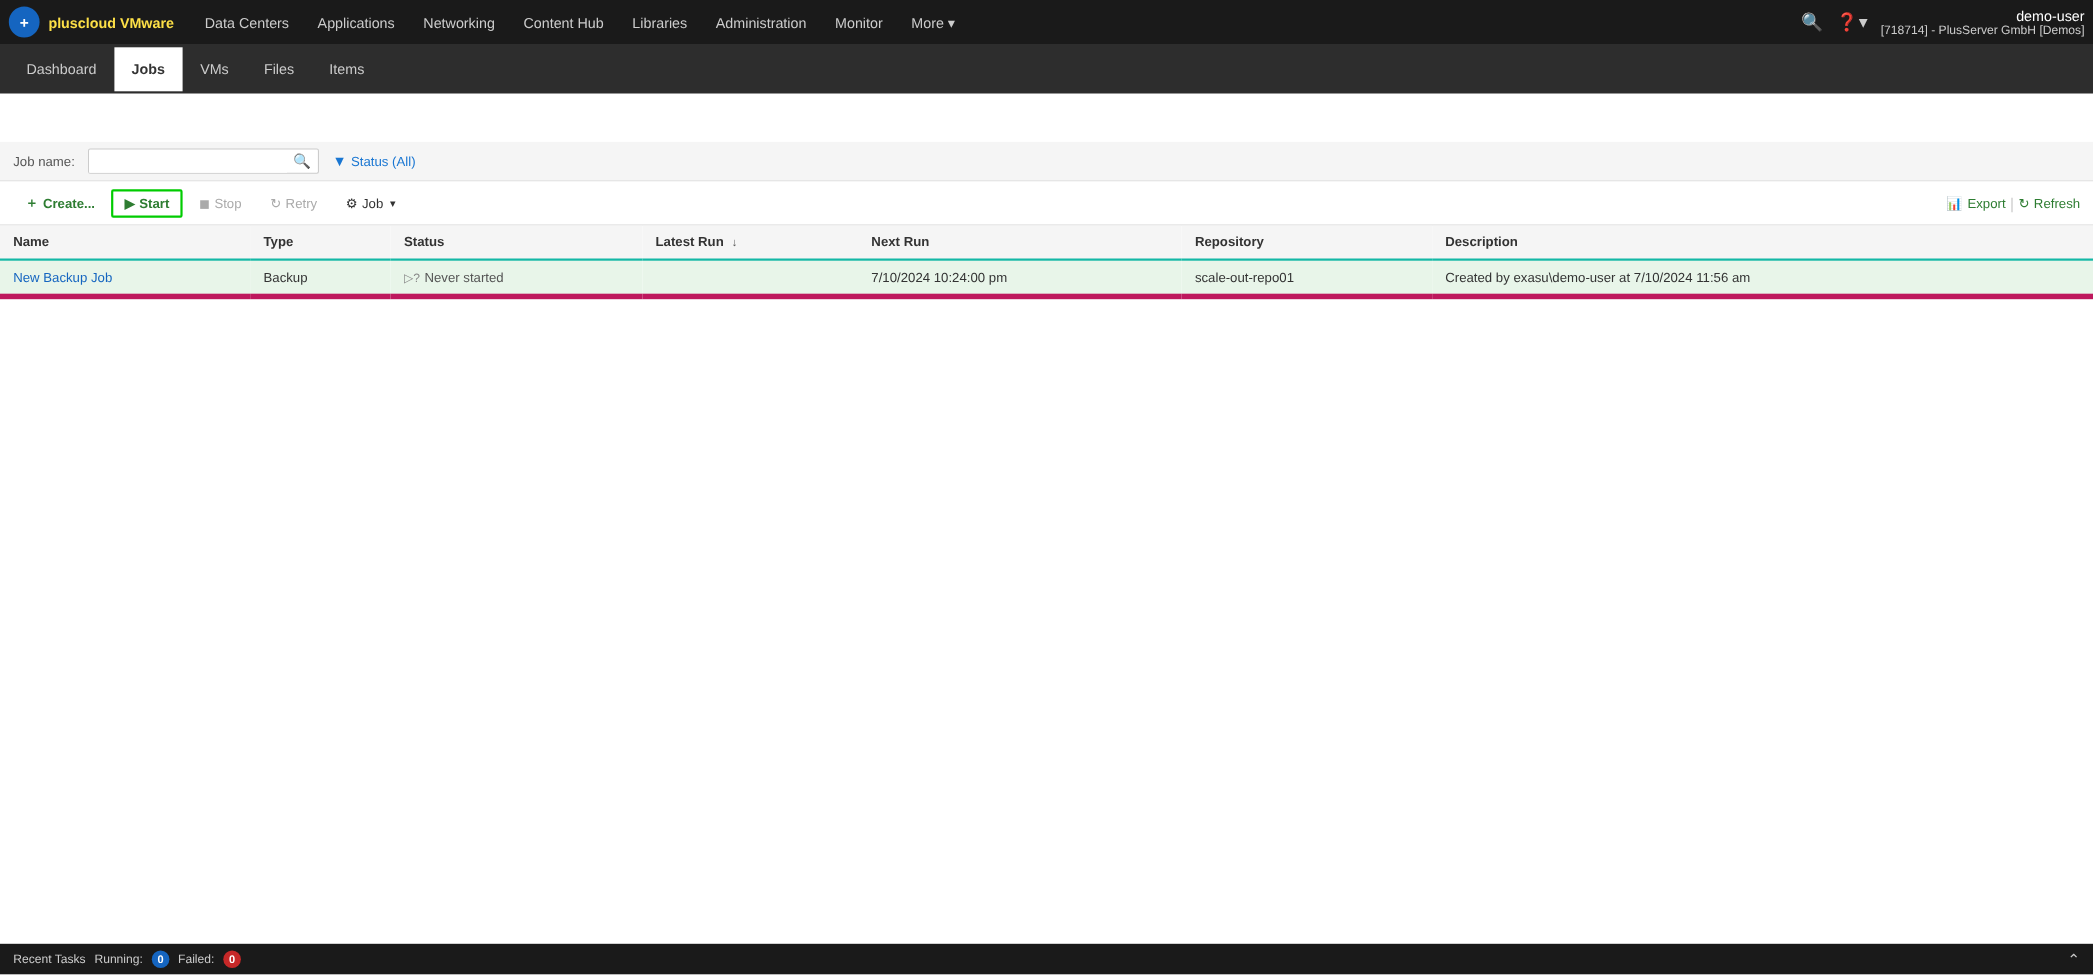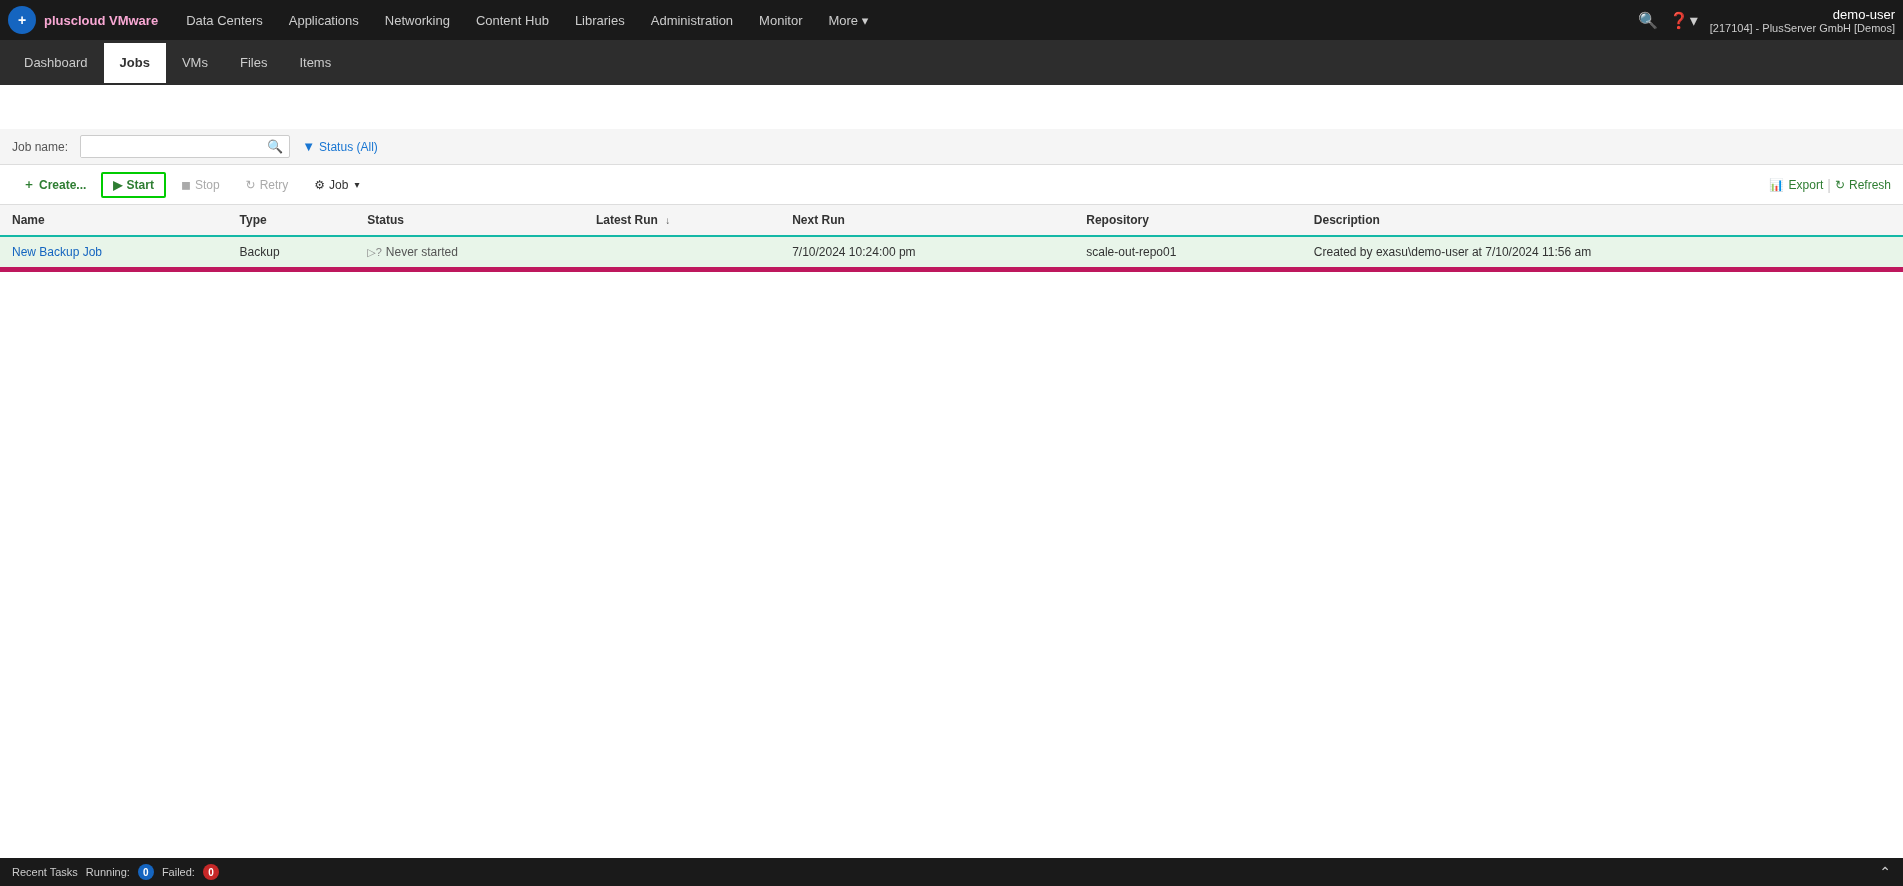--- a/index.html
+++ b/index.html
@@ -21,21 +21,21 @@
       gap: 8px;
       margin-right: 16px;
     }
     .logo-icon {
       width: 28px; height: 28px;
       background: #1565c0;
       border-radius: 50%;
       display: flex; align-items: center; justify-content: center;
       color: #fff; font-size: 14px; font-weight: bold;
     }
-    .logo-text { color: #f9a8d4; font-size: 13px; font-weight: bold; white-space: nowrap; }
+    .logo-text { color: #fde047; font-size: 13px; font-weight: bold; white-space: nowrap; }
     .nav-items { display: flex; align-items: center; gap: 2px; flex: 1; }
     .nav-item {
       color: #ccc;
       padding: 0 12px;
       height: 48px;
       display: flex; align-items: center;
       cursor: pointer;
       font-size: 13px;
       white-space: nowrap;
     }
@@ -199,21 +199,21 @@
     <div class="nav-item">Libraries</div>
     <div class="nav-item">Administration</div>
     <div class="nav-item">Monitor</div>
     <div class="nav-item">More ▾</div>
   </div>
   <div class="nav-right">
     <span class="nav-right-icon" title="Search">🔍</span>
     <span class="nav-right-icon" title="Help">❓▾</span>
     <div class="user-info">
       <div class="username">demo-user</div>
-      <div>[217104] - PlusServer GmbH [Demos]</div>
+      <div>[718714] - PlusServer GmbH [Demos]</div>
     </div>
   </div>
 </div>
 
 <div class="secondary-nav">
   <div class="sec-tab">Dashboard</div>
   <div class="sec-tab active">Jobs</div>
   <div class="sec-tab">VMs</div>
   <div class="sec-tab">Files</div>
   <div class="sec-tab">Items</div>

